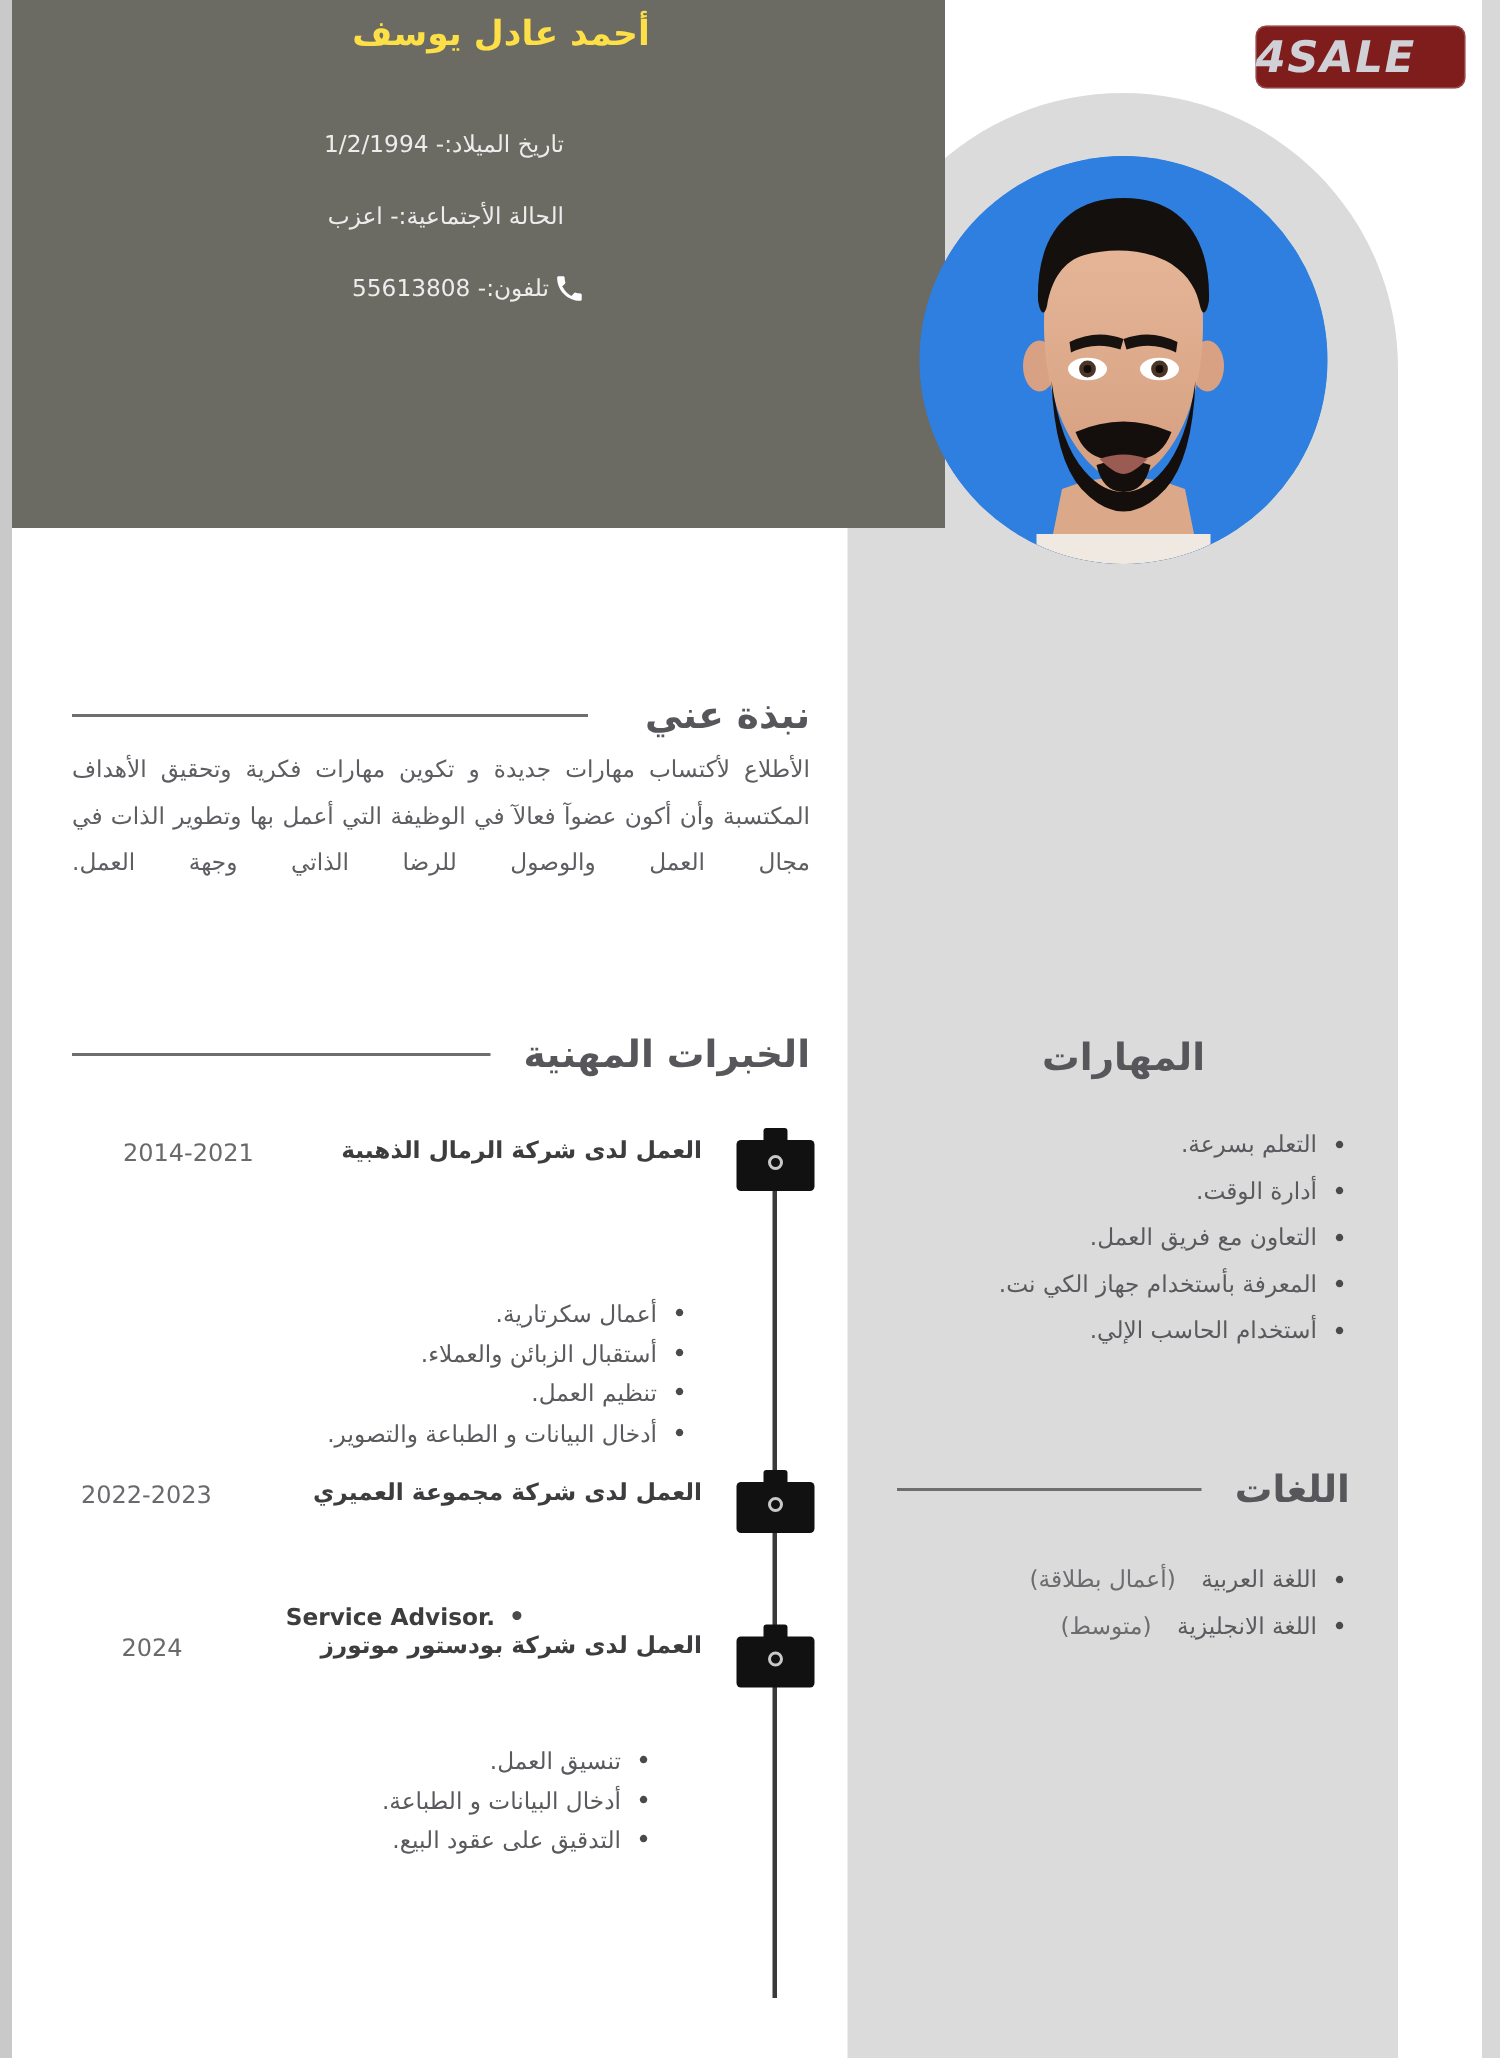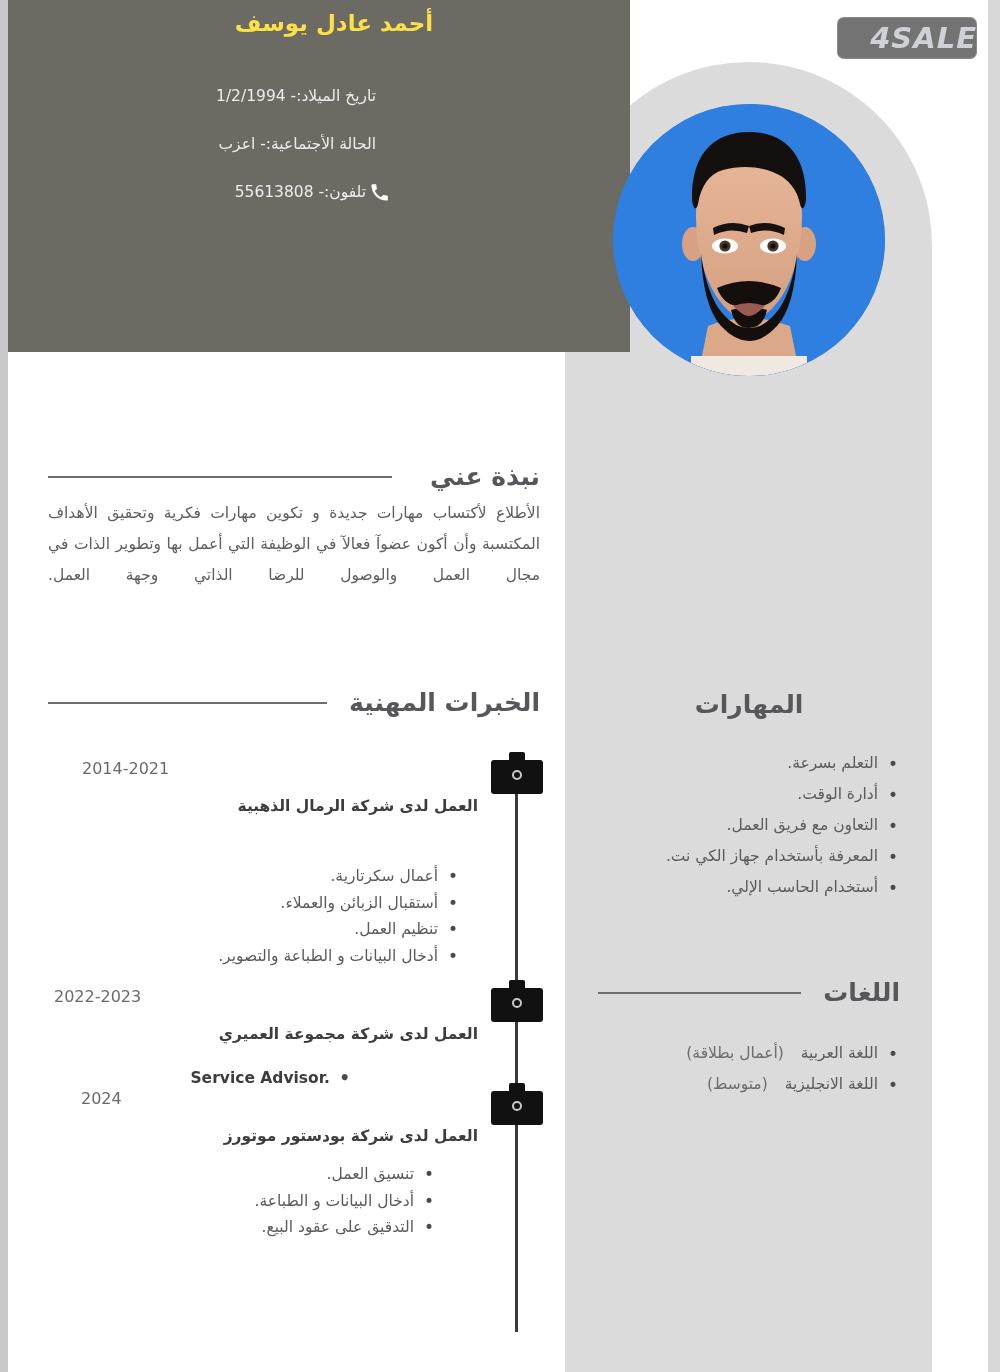--- a/index.html
+++ b/index.html
@@ -72,25 +72,25 @@
     justify-content:center;
     margin-right:10px;
   }
   .c-row.no-icon { padding-right:254px; }
 
   
   .badge {
     position:absolute;
     left:837px; top:17px;
     width:140px; height:42px;
-    background:#737373;
+    background:#7f1d1d;
     border-radius:7px;
     display:flex;
     align-items:center;
-    justify-content:flex-start;
+    justify-content:flex-end;
     box-shadow:0 0 0 1px rgba(255,255,255,.18) inset;
   }
   .badge span {
     font-family:"DejaVu Sans","Liberation Sans",sans-serif;
     color:#cfd1d6;
     font-size:29px;
     font-weight:bold;
     font-style:italic;
     letter-spacing:1px;
     direction:ltr;
@@ -178,27 +178,26 @@
     position:absolute; left:21px; top:18px;
     width:10px; height:10px;
     border:2px solid #c9c9c9;
     border-radius:50%;
     background:#111111;
   }
 
   .job { position:absolute; direction:rtl; }
   .job .j-title {
     position:absolute;
-    right:0; top:0;
+    right:10px; top:0;
     color:#3d3d3f;
     font-size:15.5px;
     font-weight:bold;
     white-space:nowrap;
     direction:rtl;
-    margin-top:39px;
   }
   .job .j-date {
     position:absolute;
     color:#6a6a6e;
     font-size:16px;
     white-space:nowrap;
     direction:ltr;
   }
   .job ul {
     position:absolute;

